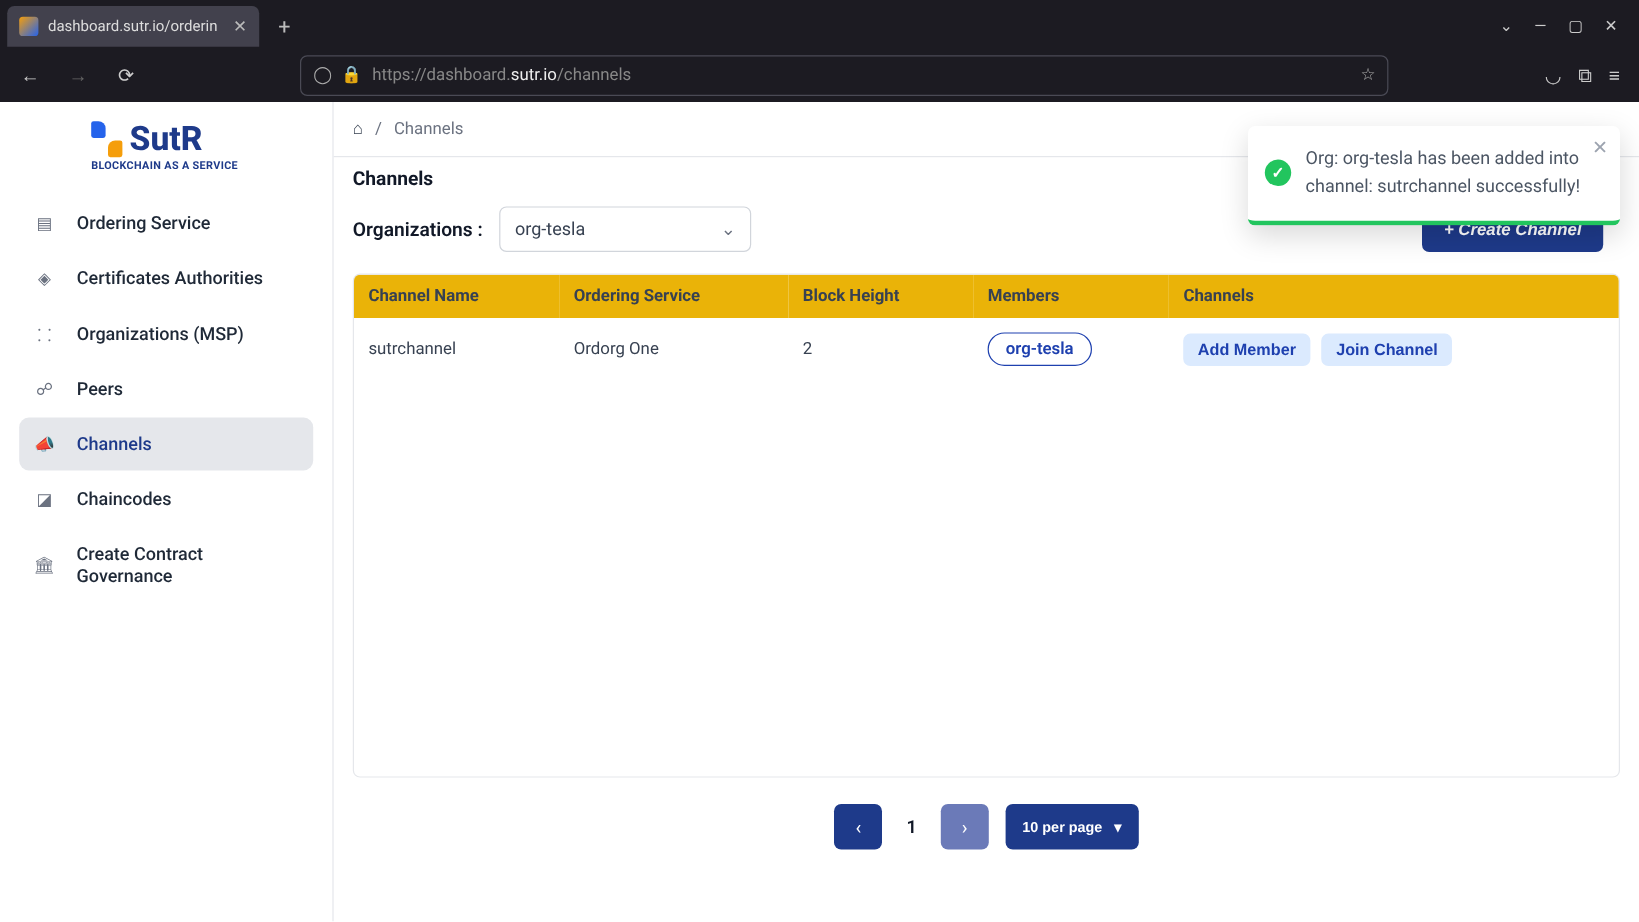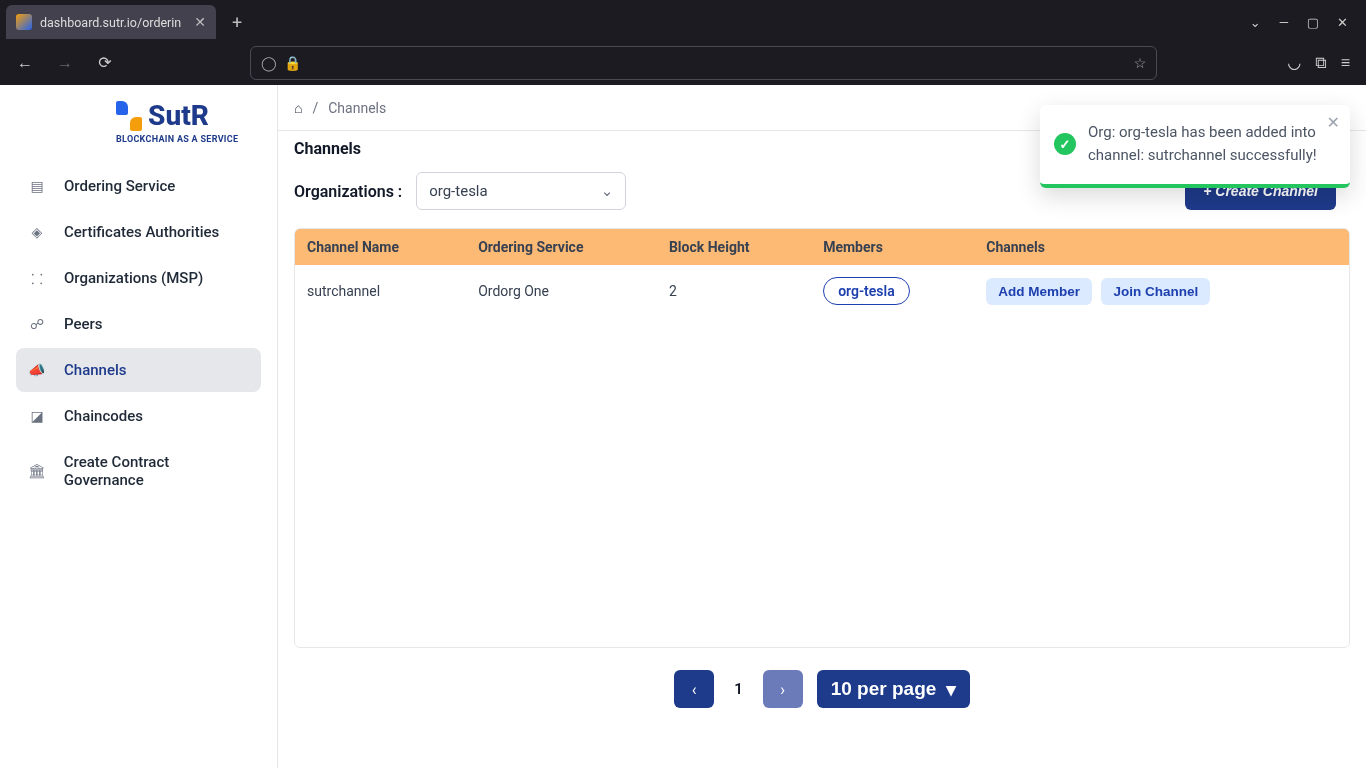--- a/index.html
+++ b/index.html
@@ -23,21 +23,21 @@
   .url-bar .lock { color: #aaa; }
   .url-bar .url-text { flex:1; }
   .url-bar .url-text .muted { color: #888; }
   .url-bar .star { color: #aaa; margin-left:auto;}
   .right-icons { display:flex; gap:14px; color:#ccc; align-items:center; padding-right:6px;}
   .right-icons span { cursor:pointer; font-size:16px;}
   
   
   .app { display: flex; height: calc(768px - 85px); background: #fff; }
   .sidebar { width: 278px; border-right: 1px solid #e5e7eb; padding: 0; }
-  .logo-wrap { padding: 14px 20px 8px 116px; position:relative;}
+  .logo-wrap { padding: 14px 20px 8px 76px; position:relative;}
   .logo-row { display:flex; align-items:center; gap:6px;}
   .logo-mark { width: 26px; height: 30px; position:relative;}
   .logo-mark::before { content:""; position:absolute; top:0; left:0; width:12px; height:14px; background:#2563eb; border-radius:2px 6px 2px 2px;}
   .logo-mark::after { content:""; position:absolute; bottom:0; right:0; width:12px; height:14px; background:#f59e0b; border-radius:6px 2px 2px 2px;}
   .logo-text { font-size: 28px; font-weight: 800; color: #1e3a8a; }
   .logo-sub { font-size: 9px; font-weight: 700; color: #1e3a8a; letter-spacing: 0.3px; margin-top:2px;}
   
   .nav-list { list-style: none; padding: 12px 16px 0 16px; }
   .nav-item { display: flex; align-items: center; gap: 18px; padding: 13px 12px; border-radius: 8px; color: #1f2937; font-size: 15px; cursor: pointer; margin-bottom: 2px; font-weight:500;}
   .nav-item.active { background: #e5e7eb; color: #1e3a8a; }
@@ -51,31 +51,31 @@
   .page-title { font-size: 16px; font-weight: 700; color: #111827; padding: 8px 16px 10px 16px; }
   
   .filter-row { display: flex; align-items: center; gap: 14px; padding: 4px 16px 18px 16px; }
   .filter-label { font-size: 16px; font-weight: 600; color: #111827; }
   .select { border: 1px solid #d1d5db; border-radius: 6px; height: 38px; min-width: 210px; display:flex; align-items:center; justify-content:space-between; padding:0 12px; font-size:15px; color:#374151; cursor:pointer;}
   .select .chev { color:#6b7280; }
   .create-btn { margin-left:auto; background:#1e3a8a; color:#fff; border:none; border-radius:6px; height:38px; padding:0 18px; font-size:14px; font-weight:600; display:flex; align-items:center; gap:8px; cursor:pointer; margin-right:14px;font-style:italic;}
   
   .table-wrap { margin: 0 16px; border:1px solid #e5e7eb; border-radius:6px; height: 420px; overflow: hidden; }
   table { width:100%; border-collapse: collapse; }
-  thead th { background:#fdba74; text-align:left; font-size:14px; font-weight:700; color:#374151; padding:10px 12px; }
+  thead th { background:#eab308; text-align:left; font-size:14px; font-weight:700; color:#374151; padding:10px 12px; }
   tbody td { padding: 12px 12px; font-size:14px; color:#374151; vertical-align: middle; }
   .member-chip { display:inline-block; border:1.5px solid #1e40af; color:#1e40af; border-radius:999px; padding:5px 14px; font-size:14px; font-weight:600;}
   .action-btn { display:inline-block; background:#dbeafe; color:#1e40af; border:none; border-radius:6px; padding:6px 12px; font-size:13.5px; font-weight:700; cursor:pointer; margin-right:6px;}
   
   .pagination { display:flex; align-items:center; justify-content:center; gap:14px; padding:22px 0 0 0;}
   .pg-btn { width:40px; height:38px; border-radius:6px; display:flex; align-items:center; justify-content:center; cursor:pointer; font-size:16px;}
   .pg-prev { background:#1e3a8a; color:#fff; }
   .pg-next { background:#6b7ab8; color:#fff; }
   .pg-num { font-size:15px; font-weight:600; color:#111827; padding:0 6px;}
-  .pg-size { background:#1e3a8a; color:#fff; border:none; border-radius:6px; height:38px; padding:0 14px; font-size:19px; font-weight:600; display:flex; align-items:center; gap:10px; cursor:pointer;}
+  .pg-size { background:#1e3a8a; color:#fff; border:none; border-radius:6px; height:38px; padding:0 14px; font-size:12px; font-weight:600; display:flex; align-items:center; gap:10px; cursor:pointer;}
   
   
   .toast { position:absolute; top:20px; right:16px; width:310px; background:#fff; border-radius:6px; box-shadow:0 8px 24px rgba(0,0,0,0.15); padding:16px 18px 16px 48px; border-bottom:4px solid #22c55e; z-index:10;}
   .toast .check { position:absolute; left:14px; top:50%; transform:translateY(-50%); width:22px; height:22px; background:#22c55e; border-radius:50%; color:#fff; display:flex; align-items:center; justify-content:center; font-size:13px; font-weight:bold;}
   .toast .msg { font-size:15px; color:#4b5563; line-height:1.55; }
   .toast .close { position:absolute; top:8px; right:10px; color:#9ca3af; font-size:16px; cursor:pointer;}
 </style>
 </head>
 <body>
 
@@ -94,20 +94,23 @@
       <span>✕</span>
     </div>
   </div>
   <div class="nav-bar">
     <div class="nav-btn">←</div>
     <div class="nav-btn disabled">→</div>
     <div class="nav-btn">⟳</div>
     <div class="url-bar">
       <span class="lock">◯</span>
       <span class="lock">🔒</span>
+      <span class="url-text">
+        <span class="muted">https://</span><span class="muted">dashboard.</span><span style="color:#eee">sutr.io</span><span class="muted">/channels</span>
+      </span>
       <span class="star">☆</span>
     </div>
     <div class="right-icons">
       <span>◡</span>
       <span>⧉</span>
       <span>≡</span>
     </div>
   </div>
 </div>
 

